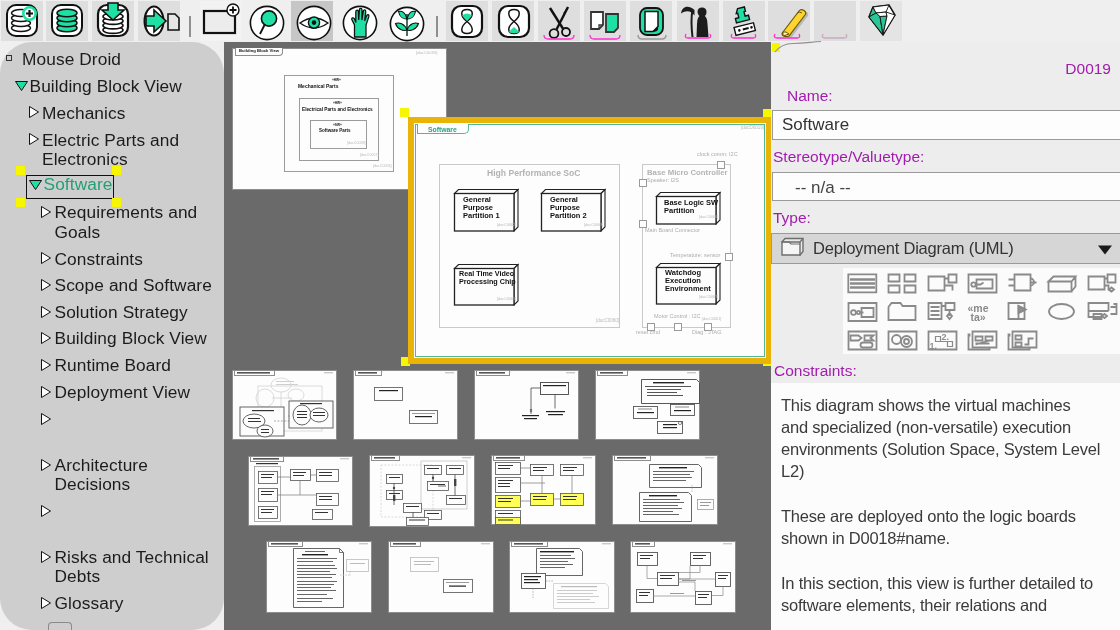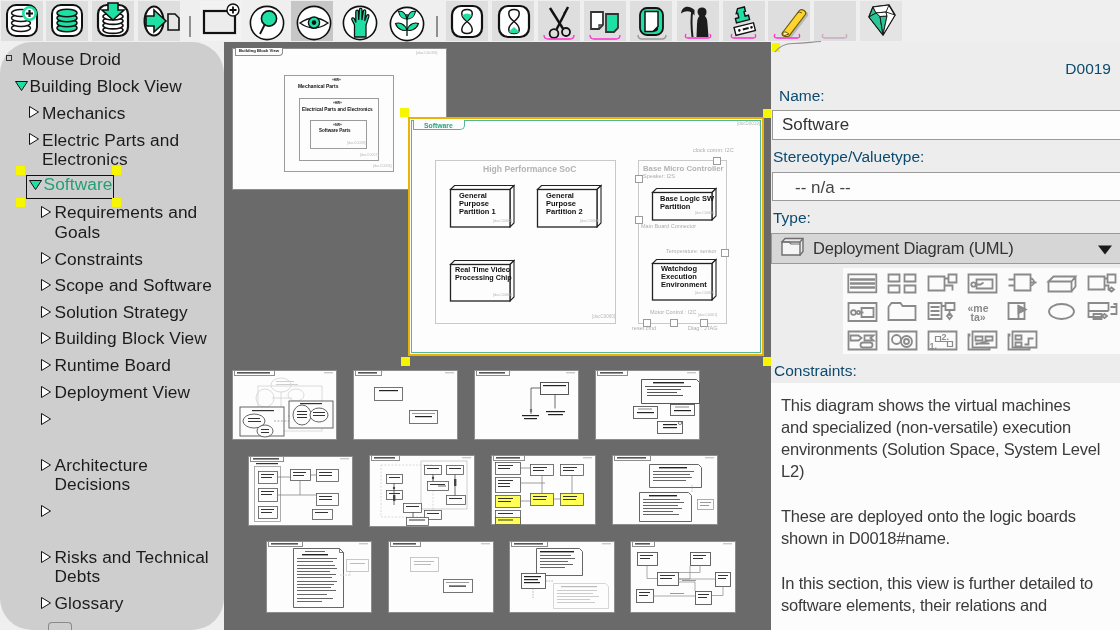--- a/index.html
+++ b/index.html
@@ -22,21 +22,21 @@
   .ttab{position:absolute;left:2px;top:-1px;background:#fdfdfd;border:1px solid #8d8d8d;border-top:none;
         border-radius:0 0 4px 0;font-weight:bold;color:#222;}
   .tiny{position:absolute;transform-origin:0 0;font-weight:bold;color:#111;white-space:nowrap;}
   .gtiny{position:absolute;transform-origin:0 0;color:#b9b9b9;white-space:nowrap;}
   .mbox{position:absolute;border:1px solid #8d8d8d;background:#fdfdfd;}
   .lbox{position:absolute;border:1px solid #c9c9c9;background:#fdfdfd;}
   .port{position:absolute;width:6px;height:6px;border:1px solid #9a9a9a;background:#fff;}
   .plab{position:absolute;transform-origin:0 0;color:#adadad;white-space:nowrap;font-size:11px;}
   .yh{position:absolute;width:9px;height:9px;background:#f6f600;}
   
-  .rlab{position:absolute;font-size:15.5px;color:#0c4a6e;}
+  .rlab{position:absolute;font-size:15.5px;color:#a21caf;}
   .rinput{position:absolute;background:#fdfdfd;border:1px solid #9a9a9a;}
 </style>
 </head>
 <body>
 
 <div id="toolbar" class="abs">
 
   <div class="cell" style="left:1px"></div>
   <div class="cell" style="left:46px"></div>
   <div class="cell" style="left:92px"></div>
@@ -317,21 +317,21 @@
         </div>
       </div>
     </div>
   </div>
 
   <div class="yh" style="left:176px;top:66px;width:9px;height:9px"></div>
   <div class="yh" style="left:539px;top:67px;width:8px;height:9px"></div>
   <div class="yh" style="left:177px;top:315px;width:9px;height:9px"></div>
   <div class="yh" style="left:539px;top:315px;width:8px;height:9px"></div>
 
-  <div class="abs" style="left:184px;top:75px;width:352px;height:235px;border:2px solid #eab308;background:#fdfdfd">
+  <div class="abs" style="left:184px;top:75px;width:352px;height:235px;border:6px solid #eab308;background:#fdfdfd">
     <div class="abs" style="left:1px;top:1px;width:347.5px;height:230.5px;border:1.5px solid #53b796"></div>
 
     <div class="abs" style="left:3px;top:1px;width:50px;height:8.5px;background:#fdfdfd;border:1.2px solid #53b796;border-top:none;border-radius:0 0 5px 0"></div>
     <div class="tiny" style="left:14px;top:2.5px;font-size:11px;transform:scale(0.62);color:#2aa183">Software</div>
     <div class="gtiny" style="left:327px;top:2px;font-size:10px;transform:scale(0.45)">[docD0019]</div>
 
     <div class="lbox" style="left:25px;top:41px;width:179px;height:162px">
       <div class="tiny" style="left:47px;top:3px;font-size:13px;transform:scale(0.66);color:#b3b3b3">High Performance SoC</div>
       <div class="gtiny" style="left:156px;top:153px;font-size:10px;transform:scale(0.45)">[docC0060]</div>
     </div>
@@ -706,21 +706,21 @@
     <rect x="40" y="52" width="14" height="1" fill="#999"></rect>
   </svg>
 </div>
 <div id="rightpanel" class="abs">
 
   <div class="yh" style="left:1px;top:1px;width:8px;height:9px"></div>
   <svg class="abs" style="left:0px;top:-2px" width="100" height="14" viewBox="0 0 100 14">
     <path d="M4 12 C9 5.5 14 3.5 22 3.5 C34 3.5 40 2 50 1.5" fill="none" stroke="#8f8f8f" stroke-width="1.2"></path>
   </svg>
   <div class="rlab" style="right:9px;top:17.5px">D0019</div>
-  <div class="rlab" style="left:8px;top:44.5px">Name:</div>
+  <div class="rlab" style="left:16px;top:44.5px">Name:</div>
   <div class="rinput" style="left:1px;top:67.6px;width:350px;height:28px"></div>
   <div class="abs" style="left:11px;top:73px;font-size:17px;color:#333">Software</div>
   <div class="rlab" style="left:2px;top:105.5px">Stereotype/Valuetype:</div>
   <div class="rinput" style="left:1px;top:130px;width:350px;height:27px"></div>
   <div class="abs" style="left:24px;top:136px;font-size:17px;color:#444">-- n/a --</div>
   <div class="rlab" style="left:2px;top:167px">Type:</div>
   <div class="abs" style="left:0px;top:190.5px;width:349px;height:29px;background:#d6d6d6;border:1px solid #9a9a9a;border-right:none"></div>
   <svg class="abs" style="left:8px;top:194px" width="28" height="23" viewBox="0 0 28 23">
     <path d="M3 6 l3-3.5 h18 v13 l-3 3.5 z" fill="#e9e9e9" stroke="#6e6e6e" stroke-width="1.4"></path>
     <path d="M3 6 h18 v13 h-18 z" fill="#f5f5f5" stroke="#6e6e6e" stroke-width="1.4"></path>

